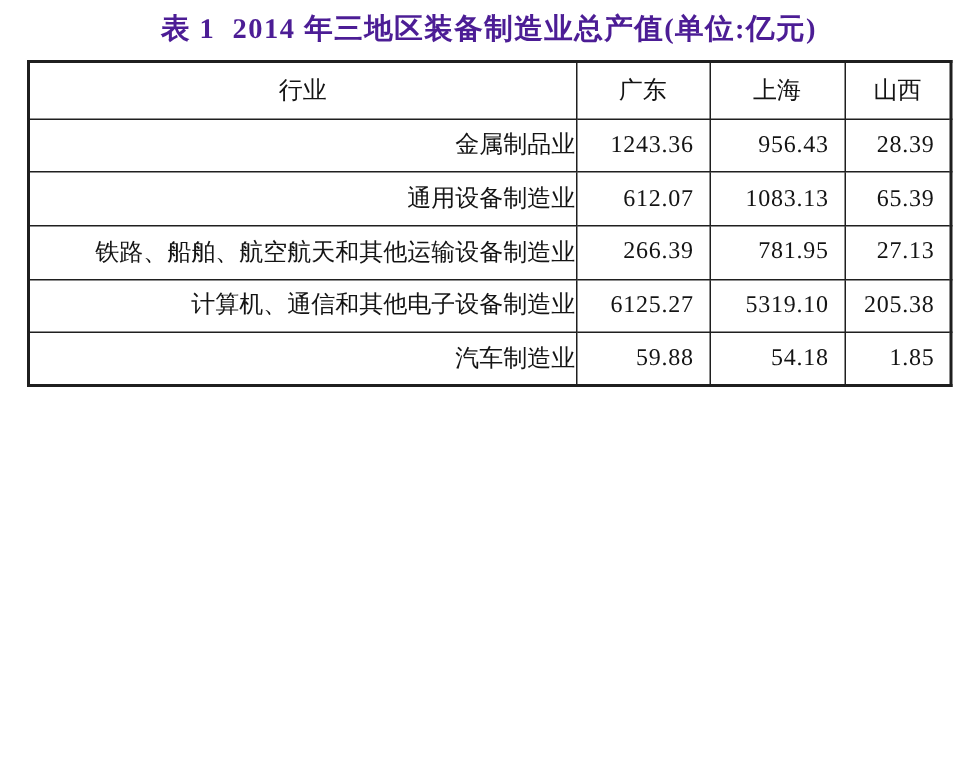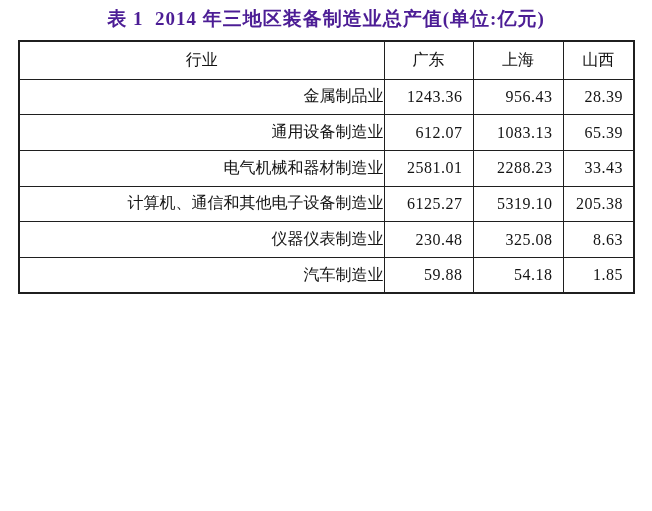--- a/index.html
+++ b/index.html
@@ -72,36 +72,30 @@
       <td class="value-cell">956.43</td>
       <td class="value-cell">28.39</td>
     </tr>
       <tr class="">
       <td class="industry-cell">通用设备制造业</td>
       <td class="value-cell">612.07</td>
       <td class="value-cell">1083.13</td>
       <td class="value-cell">65.39</td>
     </tr>
       <tr class="">
-      <td class="industry-cell">电气机械和器材制造业</td>
-      <td class="value-cell">2581.01</td>
-      <td class="value-cell">2288.23</td>
-      <td class="value-cell">33.43</td>
+      <td class="industry-cell">铁路、船舶、航空航天和其他运输设备制造业</td>
+      <td class="value-cell">266.39</td>
+      <td class="value-cell">781.95</td>
+      <td class="value-cell">27.13</td>
     </tr>
       <tr class="">
       <td class="industry-cell">计算机、通信和其他电子设备制造业</td>
       <td class="value-cell">6125.27</td>
       <td class="value-cell">5319.10</td>
       <td class="value-cell">205.38</td>
-    </tr>
-      <tr class="">
-      <td class="industry-cell">仪器仪表制造业</td>
-      <td class="value-cell">230.48</td>
-      <td class="value-cell">325.08</td>
-      <td class="value-cell">8.63</td>
     </tr>
       <tr class="">
       <td class="industry-cell">汽车制造业</td>
       <td class="value-cell">59.88</td>
       <td class="value-cell">54.18</td>
       <td class="value-cell">1.85</td>
     </tr>
     </tbody>
 </table>
 

